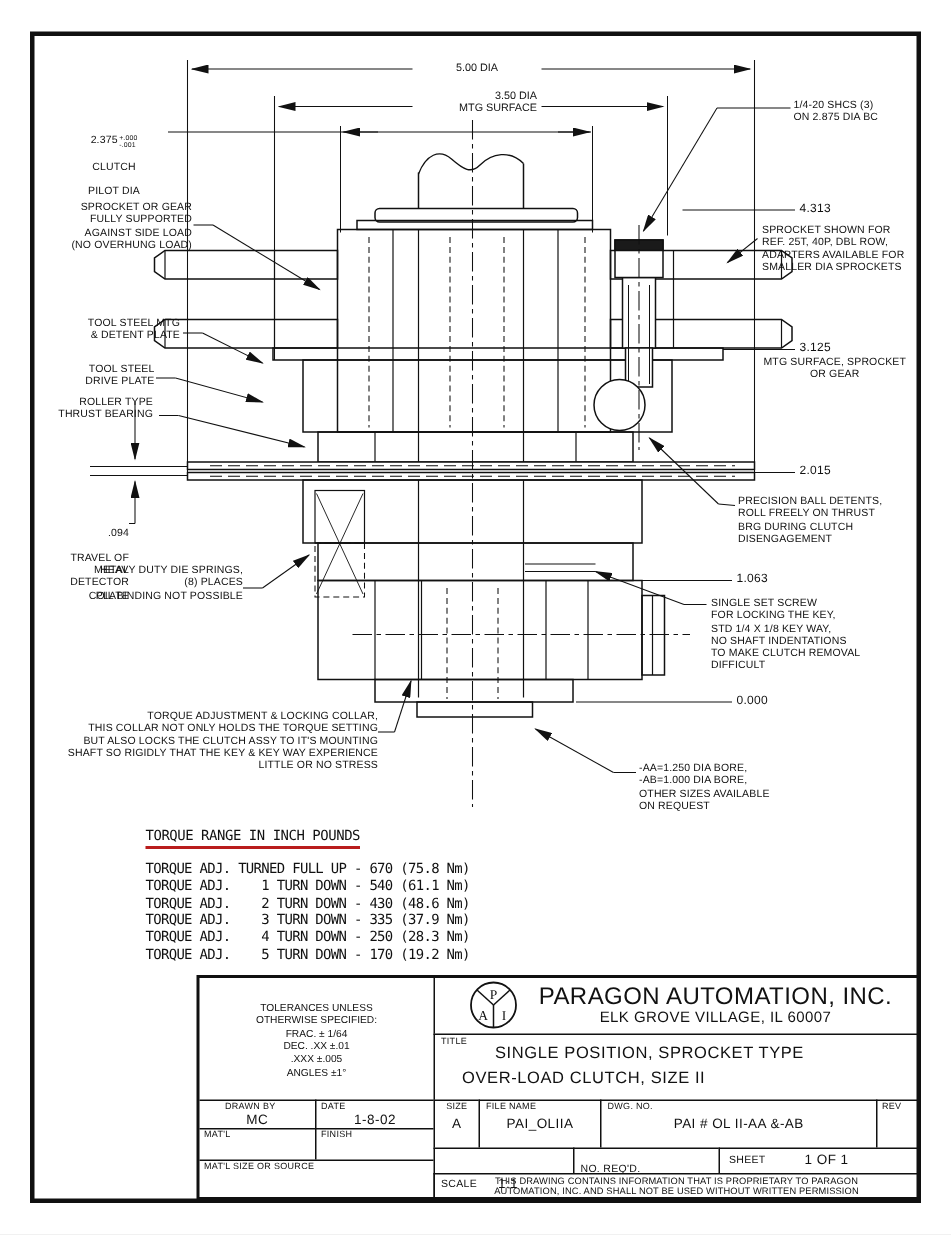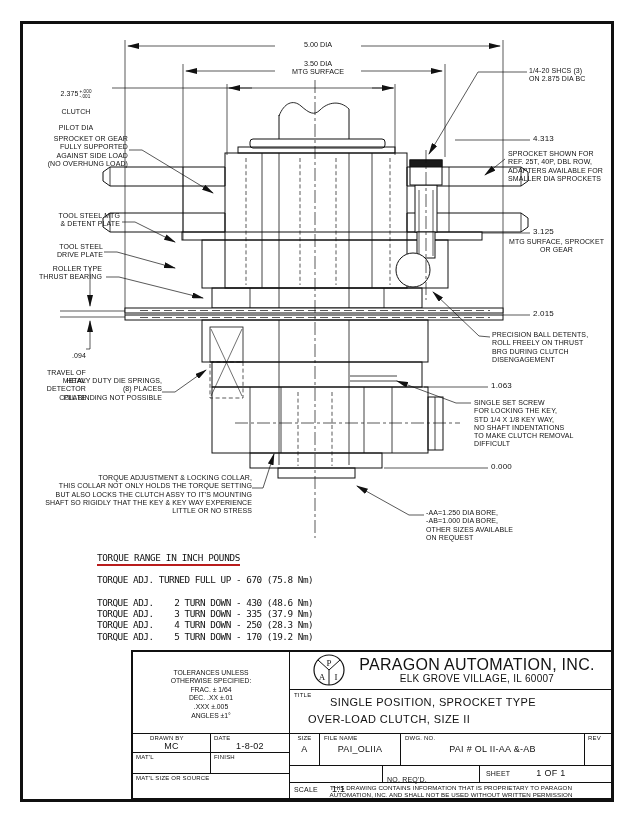--- a/index.html
+++ b/index.html
@@ -192,21 +192,21 @@
           <line x1="479" y1="336" x2="433" y2="292" marker-end="url(#ar)"></line>
         <line x1="471" y1="403" x2="456" y2="403"></line>
           <line x1="456" y1="403" x2="397" y2="381" marker-end="url(#ar)"></line>
         <line x1="424" y1="515" x2="409" y2="515"></line>
           <line x1="409" y1="515" x2="357" y2="486" marker-end="url(#ar)"></line>
       </g>
     </g>
   </svg>
 
   <div class="dim" style="left:275px;top:41px;width:80px;">5.00  DIA</div>
-  <div class="dim" style="left:275px;top:60px;width:80px;">3.50  DIA
+  <div class="dim" style="left:275px;top:60px;width:80px;text-align:right;">3.50  DIA
 MTG SURFACE</div>
 
   <div class="co ctr" style="left:40px;top:82px;width:72px;">
     <span class="tolrow"><span>2.375</span><span class="tolstack"><span>+.000</span><span>-.001</span></span></span>
     <span>CLUTCH</span><br>
     <span>PILOT DIA</span>
   </div>
 
   <div class="dt" style="left:533px;top:134px;">4.313</div>
   <div class="dt" style="left:533px;top:227px;">3.125</div>
@@ -255,20 +255,21 @@
 BUT ALSO LOCKS THE CLUTCH ASSY TO IT'S MOUNTING
 SHAFT SO RIGIDLY THAT THE KEY &amp; KEY WAY EXPERIENCE
 LITTLE OR NO STRESS</div>
   <div class="co" style="left:426px;top:509px;width:115px;">-AA=1.250 DIA BORE,
 -AB=1.000 DIA BORE,
 OTHER SIZES AVAILABLE
 ON REQUEST</div>
 
   <div class="ttitle" style="left:97px;top:552px;">TORQUE RANGE IN INCH POUNDS</div>
   <div class="trow" style="left:97px;top:574px;">TORQUE ADJ. TURNED FULL UP - 670 (75.8 Nm)</div>
+  <div class="trow" style="left:97px;top:585.3px;">TORQUE ADJ.    1 TURN DOWN - 540 (61.1 Nm)</div>
   <div class="trow" style="left:97px;top:596.6px;">TORQUE ADJ.    2 TURN DOWN - 430 (48.6 Nm)</div>
   <div class="trow" style="left:97px;top:607.9px;">TORQUE ADJ.    3 TURN DOWN - 335 (37.9 Nm)</div>
   <div class="trow" style="left:97px;top:619.2px;">TORQUE ADJ.    4 TURN DOWN - 250 (28.3 Nm)</div>
   <div class="trow" style="left:97px;top:630.5px;">TORQUE ADJ.    5 TURN DOWN - 170 (19.2 Nm)</div>
 
   <div class="tblock">
 
     <div class="cell tol" style="left:0;top:0;width:156px;height:81px;padding-top:8px;">
       <span>TOLERANCES UNLESS
 OTHERWISE SPECIFIED:</span>

